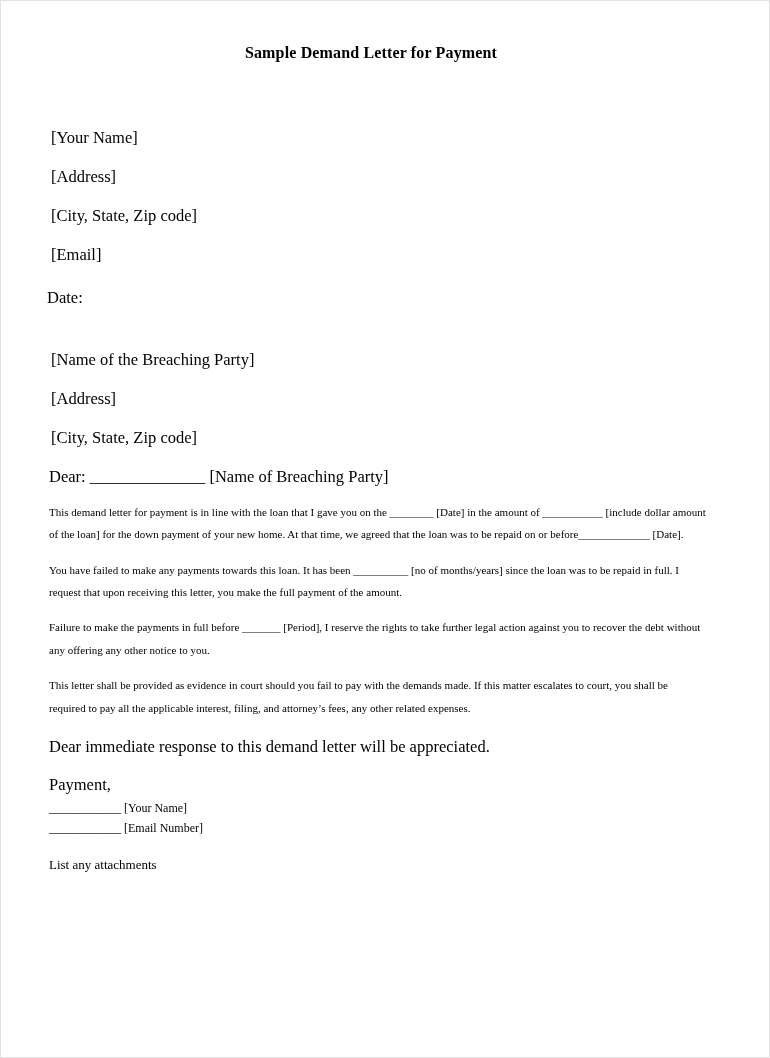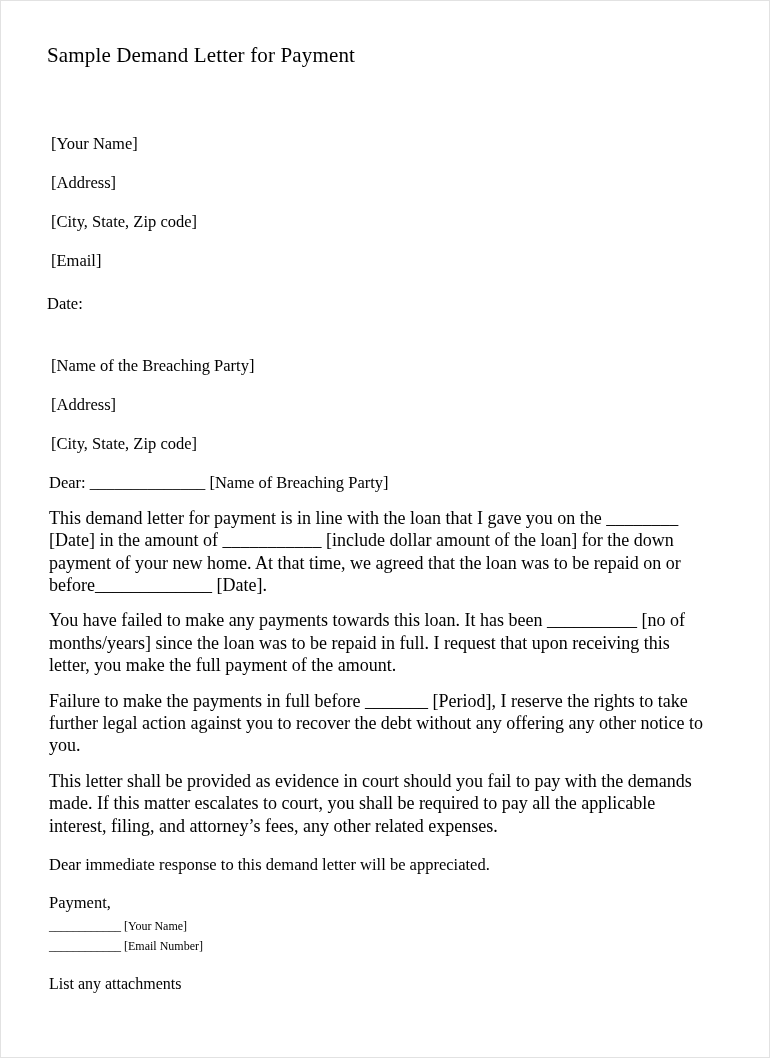--- a/index.html
+++ b/index.html
@@ -27,22 +27,23 @@
     left: 0;
     top: 0;
     right: 0;
     bottom: 0;
     padding: 26px 62px 0 46px;
     box-sizing: border-box;
   }
 
   
   .doc-title {
-    font-size: 21px;
-    font-weight: normal;
+    text-align: center;
+    font-size: 16px;
+    font-weight: bold;
     letter-spacing: 0.15px;
     margin: 16px 0 0 0;
     padding-right: 12px;
     line-height: 1.2;
   }
 
   
   .block {
     margin: 0;
   }
@@ -82,21 +83,21 @@
   .salutation {
     margin-top: 21px;
     padding-left: 2px;
     font-size: 16.5px;
     line-height: 1.0;
     white-space: pre;
   }
 
   
   .para {
-    font-size: 18px;
+    font-size: 11px;
     line-height: 22.4px;
     text-align: left;
     margin: 0 0 13px 0;
     padding-left: 2px;
     max-width: 660px;
     white-space: pre-wrap;
   }
   .para.first {
     margin-top: 15px;
   }
@@ -112,21 +113,21 @@
     margin-top: 22px;
   }
   .sign-line {
     font-size: 12px;
     line-height: 1.0;
     padding-left: 2px;
     margin-top: 8px;
     white-space: pre;
   }
   .attachments {
-    font-size: 16px;
+    font-size: 13px;
     line-height: 1.0;
     padding-left: 2px;
     margin-top: 24px;
   }
 </style>
 </head>
 <body>
 
 <div class="page">
   <div class="doc-body">

